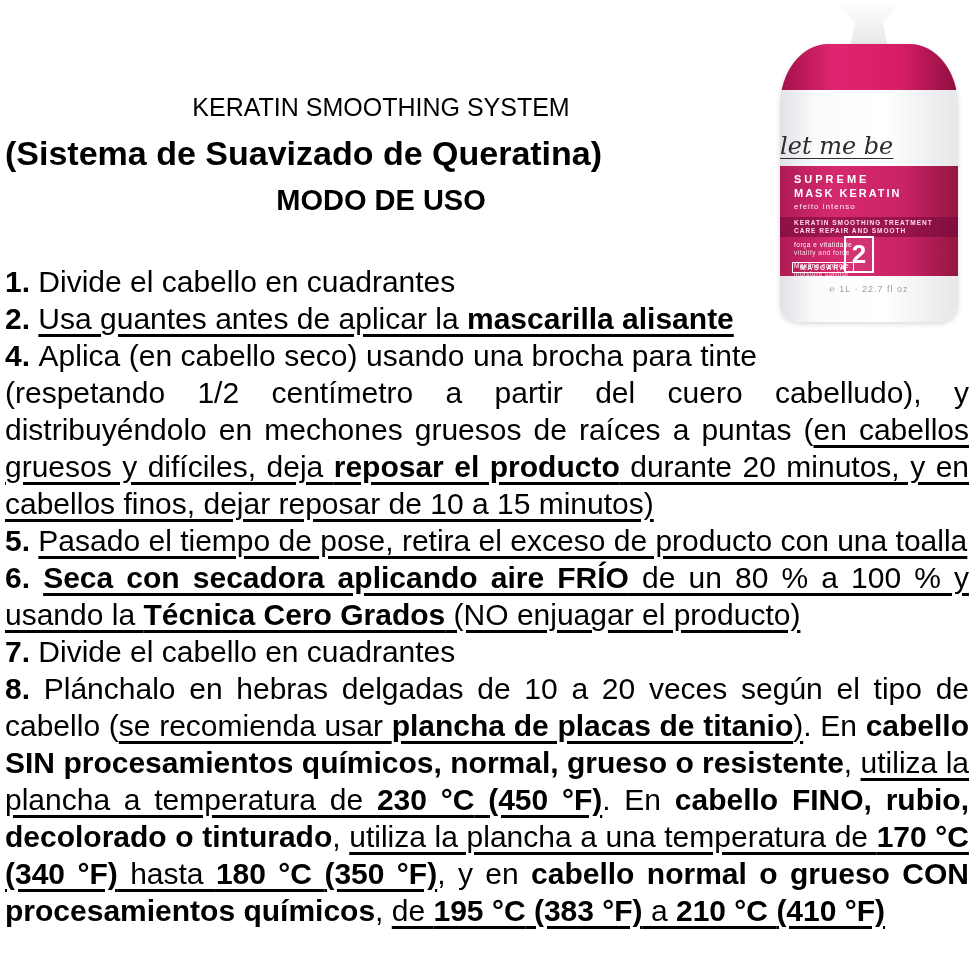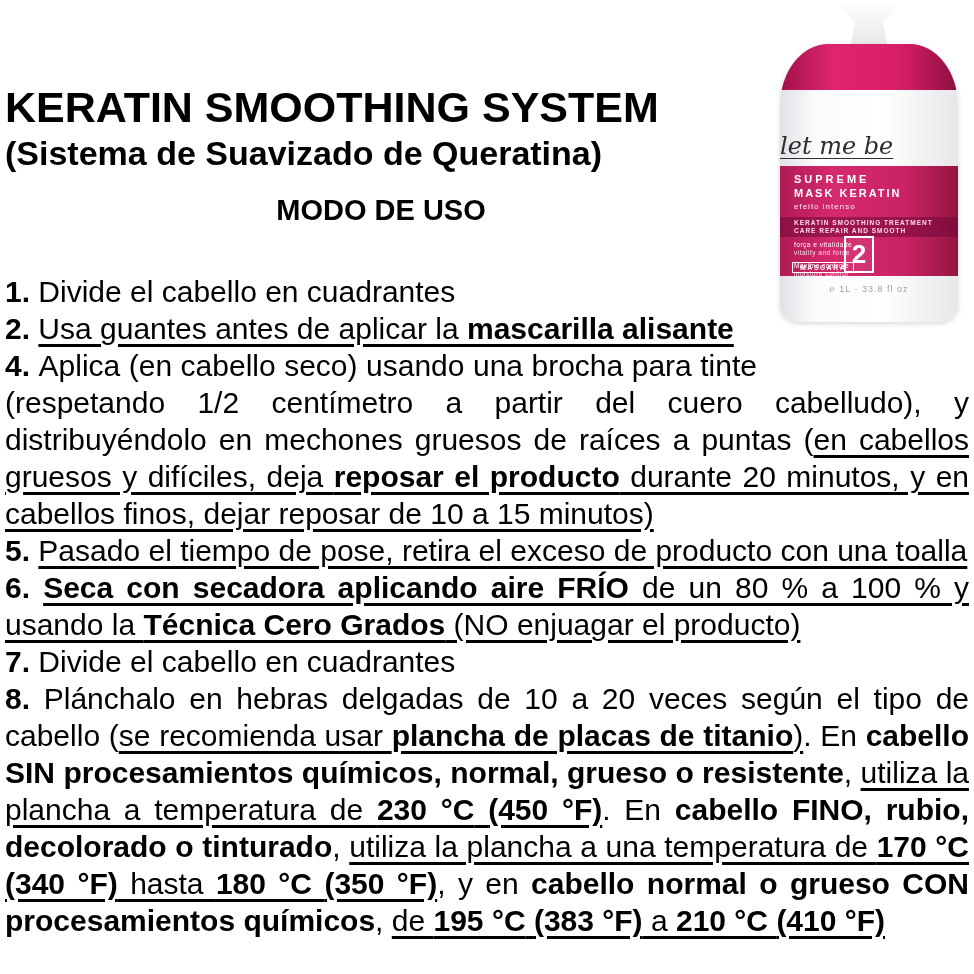--- a/index.html
+++ b/index.html
@@ -5,23 +5,23 @@
   html, body { margin: 0; padding: 0; }
   body {
     width: 974px; height: 974px;
     background: #ffffff; color: #000;
     font-family: "Liberation Sans", "DejaVu Sans", sans-serif;
     overflow: hidden;
   }
   .page { width: 974px; height: 974px; padding: 0 5px; box-sizing: border-box; overflow: hidden; }
 
   
-  .title    { font-size: 43px; font-weight: bold; text-align: left; line-height: 42px; margin: 86px 0 0 0; }
+  .title    { font-size: 25px; font-weight: normal; text-align: center; line-height: 42px; margin: 86px 0 0 0; }
   .subtitle { font-size: 34px; font-weight: bold; line-height: 41px; margin: 5px 0 0 0; }
-  .section-heading { font-size: 29px; font-weight: bold; text-align: center; line-height: 35px; margin: 19px 0 0 0; }
+  .section-heading { font-size: 29px; font-weight: bold; text-align: center; line-height: 35px; margin: 9px 0 0 0; }
 
   
   .instructions { margin-top: 45px; }
   .instructions p { margin: 0; font-size: 30px; line-height: 37px; text-align: justify; }
   .seg.b { font-weight: bold; }
   .seg.u { text-decoration: underline; text-decoration-thickness: 2.5px; text-underline-offset: 5px; }
 
   
   .bottle-wrap { float: right; width: 200px; height: 346px; margin: 4px 0 8px 12px; position: relative; }
   .cap {
@@ -98,21 +98,21 @@
           <div>KERATIN SMOOTHING TREATMENT</div>
           <div>CARE REPAIR AND SMOOTH</div>
         </div>
         <div class="lbl-small mt4">força e vitalidade</div>
         <div class="lbl-small dim">vitality and force</div>
         <div class="lbl-small mt5">Máximo controle</div>
         <div class="lbl-small dim">moisture control</div>
         <div class="num-box">2</div>
         <div class="mascara-badge">MÁSCARA</div>
       </div>
-      <div class="volume">℮ 1L · 33.8 fl oz</div>
+      <div class="volume">℮ 1L · 22.7 fl oz</div>
     </div>
   </div>
 
   <h1 class="title">KERATIN SMOOTHING SYSTEM</h1>
   <h2 class="subtitle">(Sistema de Suavizado de Queratina)</h2>
   <h3 class="section-heading">MODO DE USO</h3>
 
   <div class="instructions">
       <p><span class="seg b">1. </span><span class="seg">Divide el cabello en cuadrantes</span></p>
       <p><span class="seg b">2. </span><span class="seg u">Usa guantes antes de aplicar la </span><span class="seg b u">mascarilla alisante</span></p>

